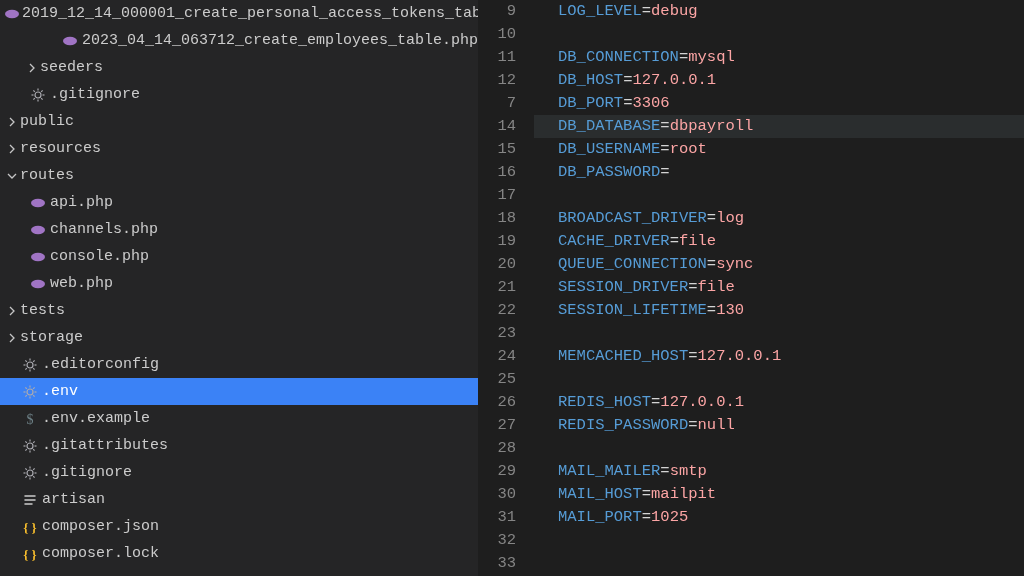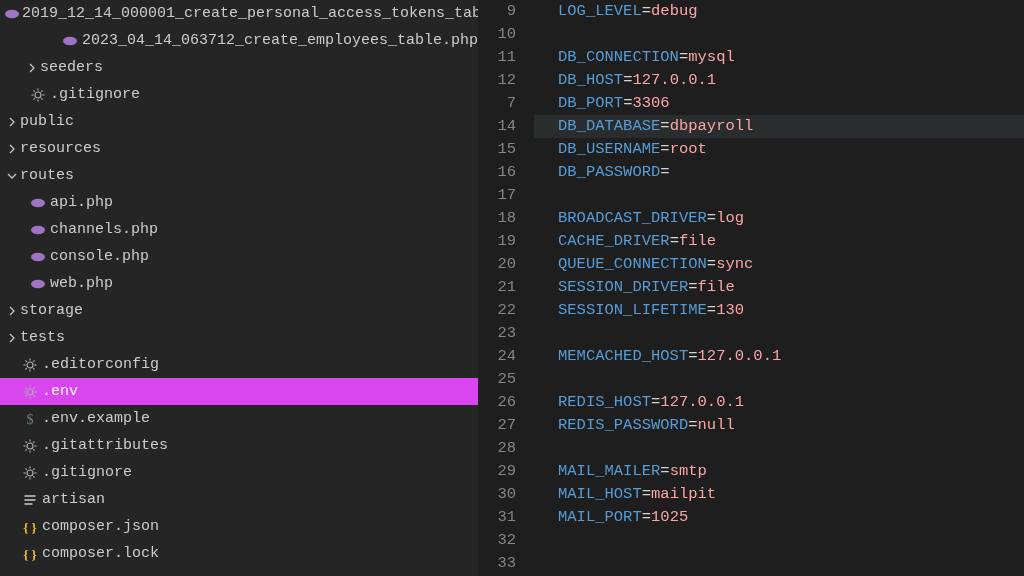--- a/index.html
+++ b/index.html
@@ -2,21 +2,21 @@
 <html><head>
 <meta charset="utf-8">
 <style>
   * { margin:0; padding:0; box-sizing:border-box; }
   html,body { width:1024px; height:576px; overflow:hidden; background:#1e1e1e; font-family:Consolas,'Courier New',monospace; font-size:15px; }
   .app { display:flex; width:100%; height:100%; }
 
   
   .sidebar { width:478px; background:#252526; color:#cccccc; overflow:hidden; user-select:none; }
   .tree-row { display:flex; align-items:center; height:27px; padding-left:4px; white-space:nowrap; cursor:pointer; }
-  .tree-row.selected { background:#d946ef; color:#ffffff; }
+  .tree-row.selected { background:#3b82f6; color:#ffffff; }
   .indent { display:inline-block; }
   .chev { width:16px; display:inline-flex; justify-content:center; align-items:center; font-size:13px; color:#c5c5c5; }
   .chev svg { width:12px; height:12px; }
   .icon { width:20px; display:inline-flex; justify-content:center; align-items:center; margin-right:2px; }
   .icon svg { width:16px; height:16px; }
   .label { font-size:15px; }
 
   
   .ic-php { fill:#a074c4; }
   .ic-gear { stroke:#aaaab0; fill:none; stroke-width:1.2; }
@@ -156,30 +156,30 @@
         </span>
         <span class="label">web.php</span>
       </div>
       <div class="tree-row">
         <span class="indent" style="width: 0px;"></span>
         <span class="chev">
           <svg viewBox="0 0 12 12">
             <path d="M4 2 L8 6 L4 10" stroke="#c5c5c5" stroke-width="1.3" fill="none"></path>
           </svg>
         </span>
+        <span class="label">tests</span>
+      </div>
+      <div class="tree-row">
+        <span class="indent" style="width: 0px;"></span>
+        <span class="chev">
+          <svg viewBox="0 0 12 12">
+            <path d="M4 2 L8 6 L4 10" stroke="#c5c5c5" stroke-width="1.3" fill="none"></path>
+          </svg>
+        </span>
         <span class="label">storage</span>
-      </div>
-      <div class="tree-row">
-        <span class="indent" style="width: 0px;"></span>
-        <span class="chev">
-          <svg viewBox="0 0 12 12">
-            <path d="M4 2 L8 6 L4 10" stroke="#c5c5c5" stroke-width="1.3" fill="none"></path>
-          </svg>
-        </span>
-        <span class="label">tests</span>
       </div>
       <div class="tree-row">
         <span class="indent" style="width: 0px;"></span>
         <span class="chev"></span>
         <span class="icon">
           <svg viewBox="0 0 16 16">
             <circle class="ic-gear" cx="8" cy="8" r="3"></circle>
             <g class="ic-gear">
               <line x1="8" y1="1.5" x2="8" y2="3.5"></line>
               <line x1="8" y1="12.5" x2="8" y2="14.5"></line>

